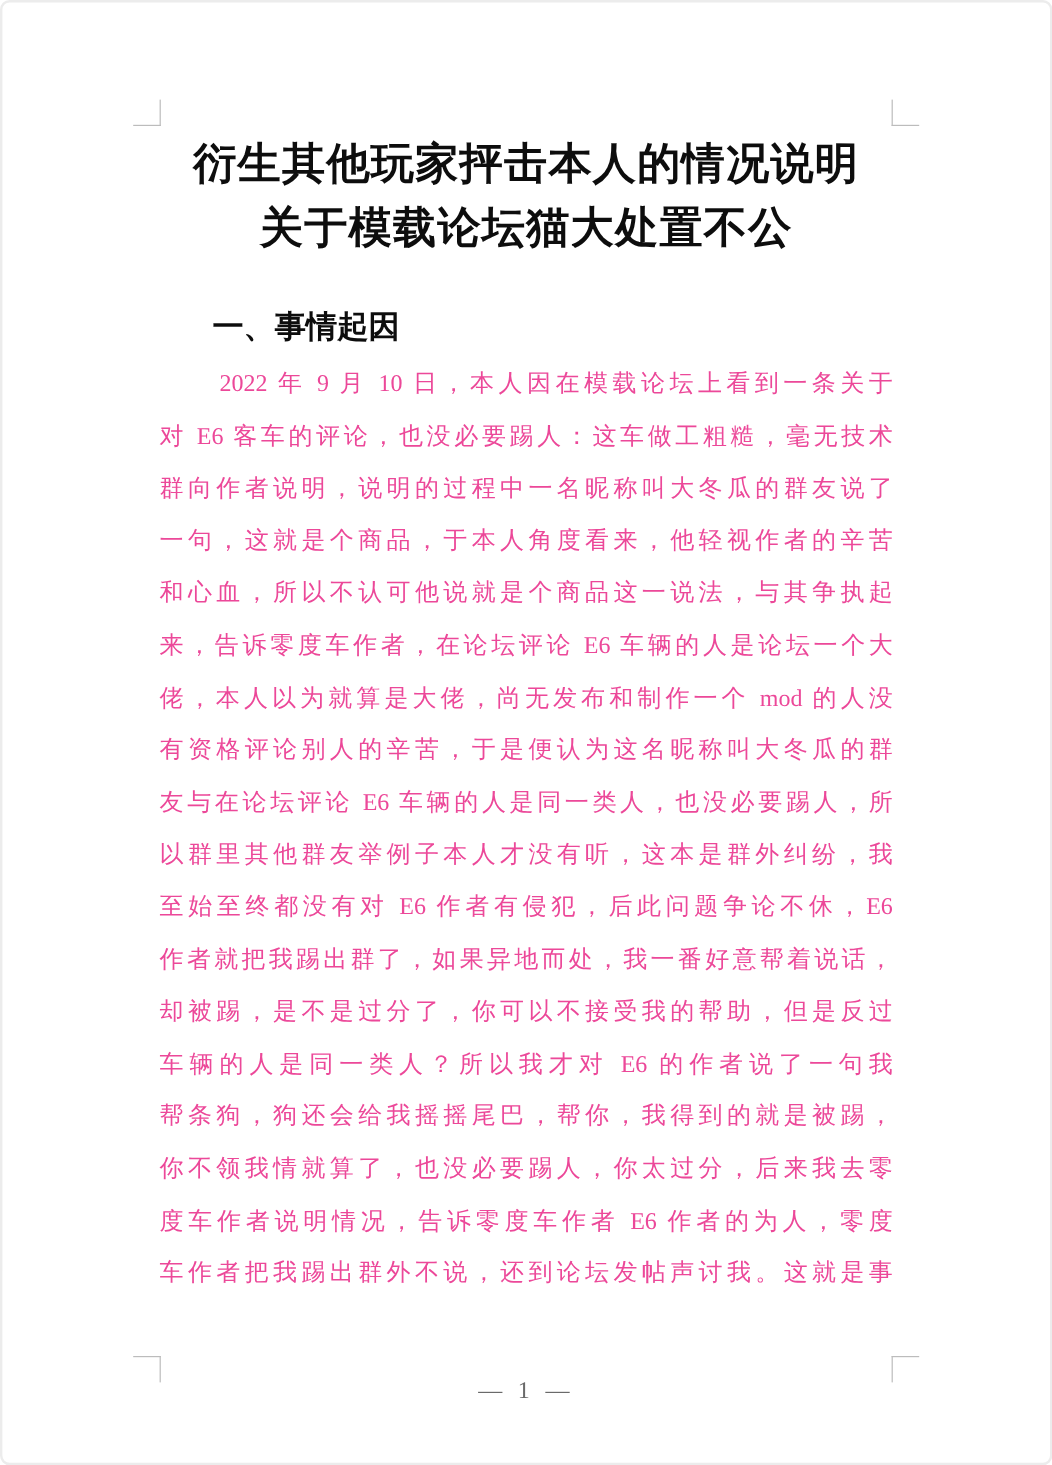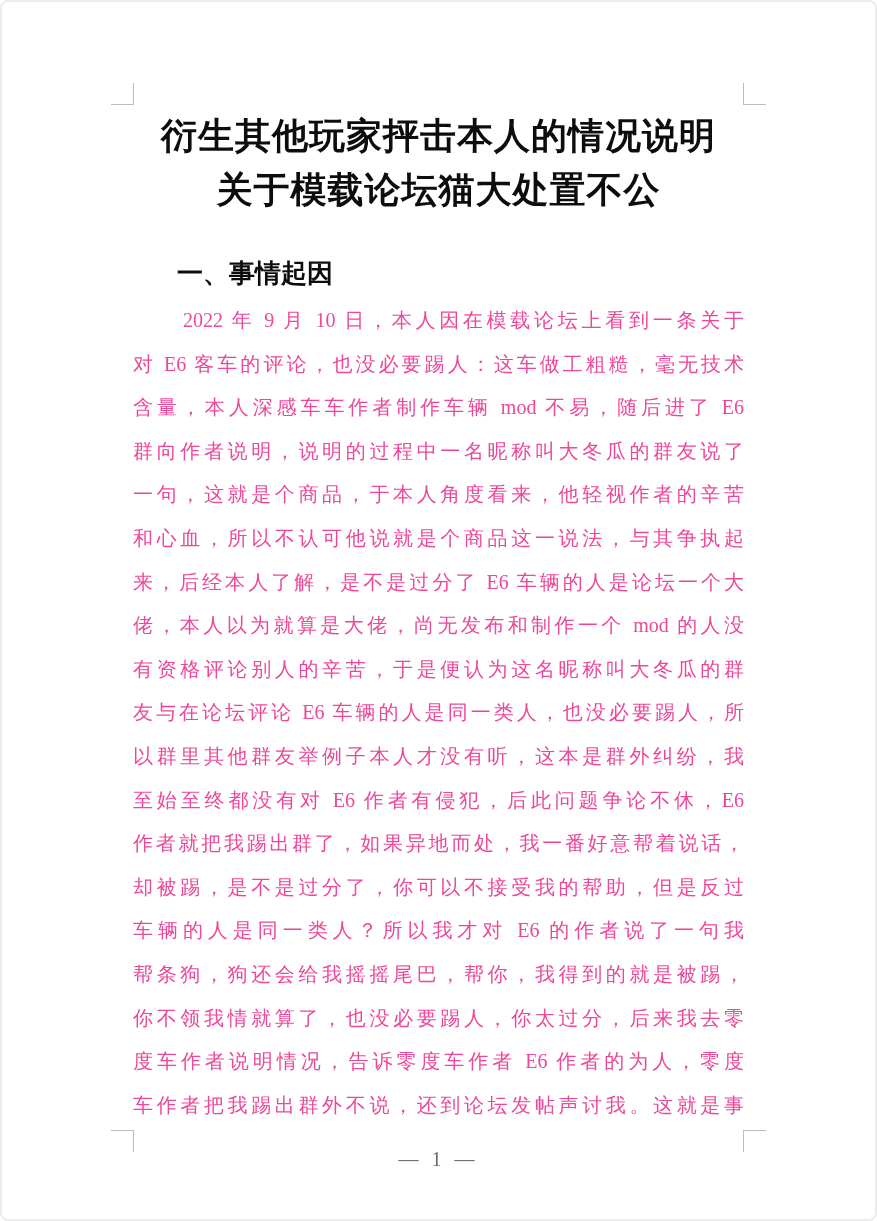--- a/index.html
+++ b/index.html
@@ -42,21 +42,21 @@
     text-align: center;
     font-weight: bold;
     font-size: 36px;
     line-height: 54px;
     letter-spacing: 1px;
     color: #0d0d0d;
   }
   .section-heading {
     margin-top: 34px;
     padding-left: 44px;
-    font-family: Liberation Sans, sans-serif;
+    font-family: Liberation Serif, serif;
     font-weight: bold;
     font-size: 26px;
     line-height: 44px;
     color: #0d0d0d;
   }
   .para {
     margin-top: 4px;
     font-size: 20px;
     line-height: 43.6px;
     color: #ec4899;
@@ -100,25 +100,24 @@
     <div class="title-line">衍生其他玩家抨击本人的情况说明</div>
         <div class="title-line">关于模载论坛猫大处置不公</div>
       </div>
 
     <div class="section-heading">一、事情起因</div>
 
     <div class="para">
 
     <div class="body-line">2022 年 9 月 10 日，本人因在模载论坛上看到一条关于</div>
         <div class="body-line">对 E6 客车的评论，也没必要踢人：这车做工粗糙，毫无技术</div>
-        <div class="body-line">含量，本人深感车车作者制作车辆 mod 不易，随后进了 E6</div>
         <div class="body-line">群向作者说明，说明的过程中一名昵称叫大冬瓜的群友说了</div>
         <div class="body-line">一句，这就是个商品，于本人角度看来，他轻视作者的辛苦</div>
         <div class="body-line">和心血，所以不认可他说就是个商品这一说法，与其争执起</div>
-        <div class="body-line">来，后经本人了解，是不是过分了 E6 车辆的人是论坛一个大</div>
+        <div class="body-line">来，告诉零度车作者，在论坛评论 E6 车辆的人是论坛一个大</div>
         <div class="body-line">佬，本人以为就算是大佬，尚无发布和制作一个 mod 的人没</div>
         <div class="body-line">有资格评论别人的辛苦，于是便认为这名昵称叫大冬瓜的群</div>
         <div class="body-line">友与在论坛评论 E6 车辆的人是同一类人，也没必要踢人，所</div>
         <div class="body-line">以群里其他群友举例子本人才没有听，这本是群外纠纷，我</div>
         <div class="body-line">至始至终都没有对 E6 作者有侵犯，后此问题争论不休，E6</div>
         <div class="body-line">作者就把我踢出群了，如果异地而处，我一番好意帮着说话，</div>
         <div class="body-line">却被踢，是不是过分了，你可以不接受我的帮助，但是反过</div>
         <div class="body-line">车辆的人是同一类人？所以我才对 E6 的作者说了一句我</div>
         <div class="body-line">帮条狗，狗还会给我摇摇尾巴，帮你，我得到的就是被踢，</div>
         <div class="body-line">你不领我情就算了，也没必要踢人，你太过分，后来我去零</div>

